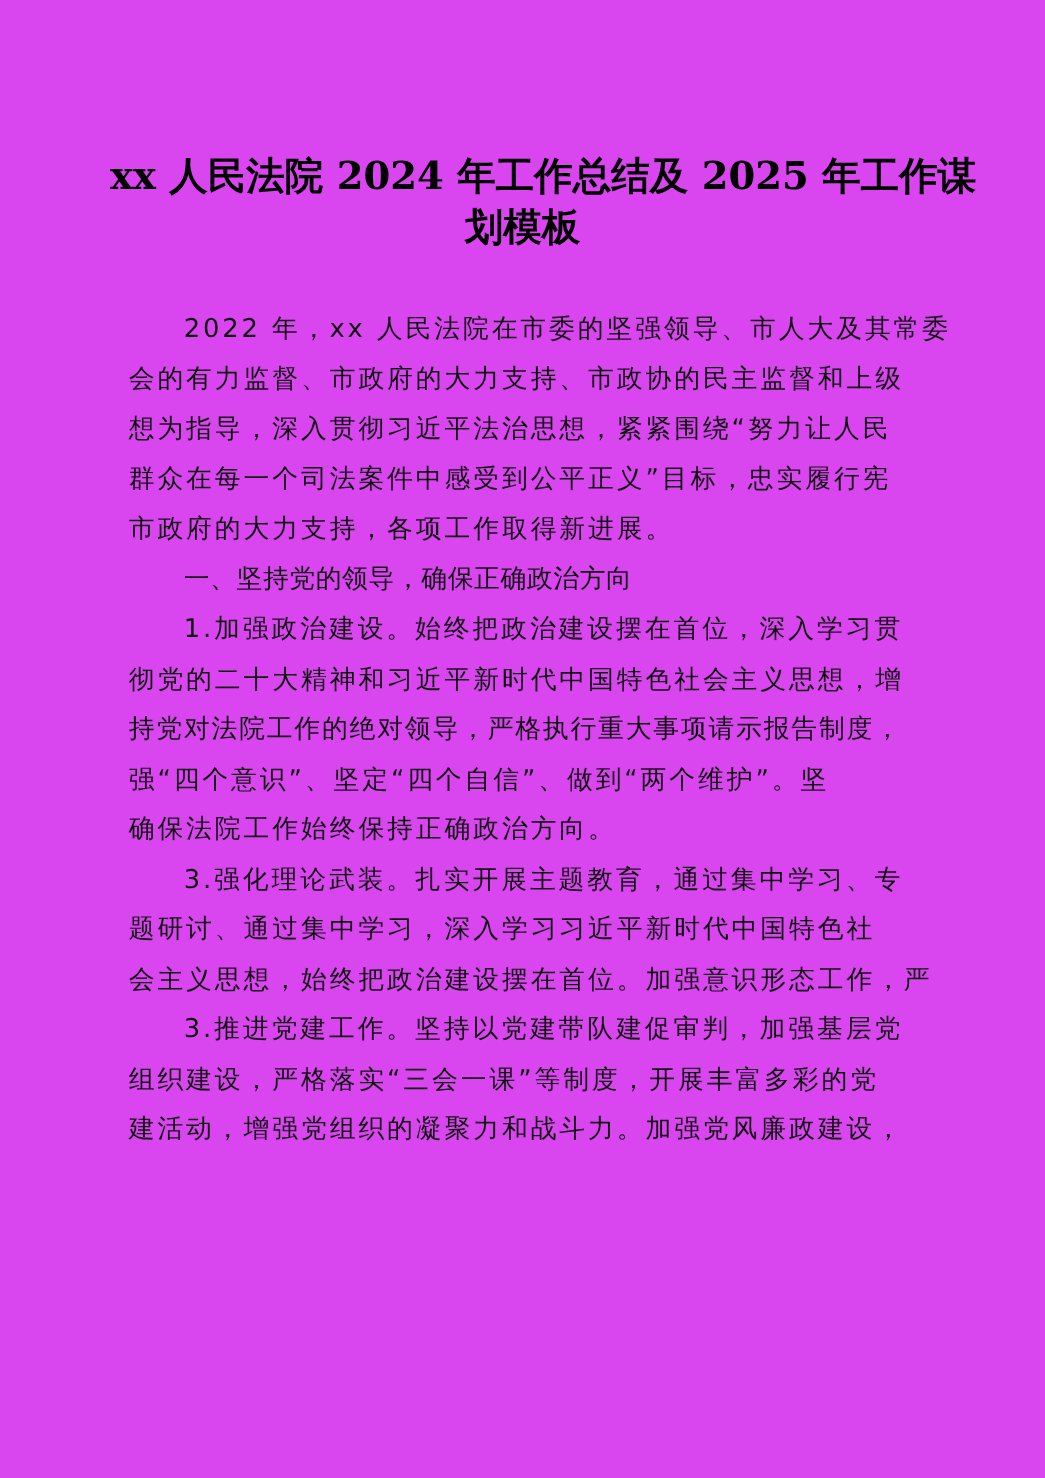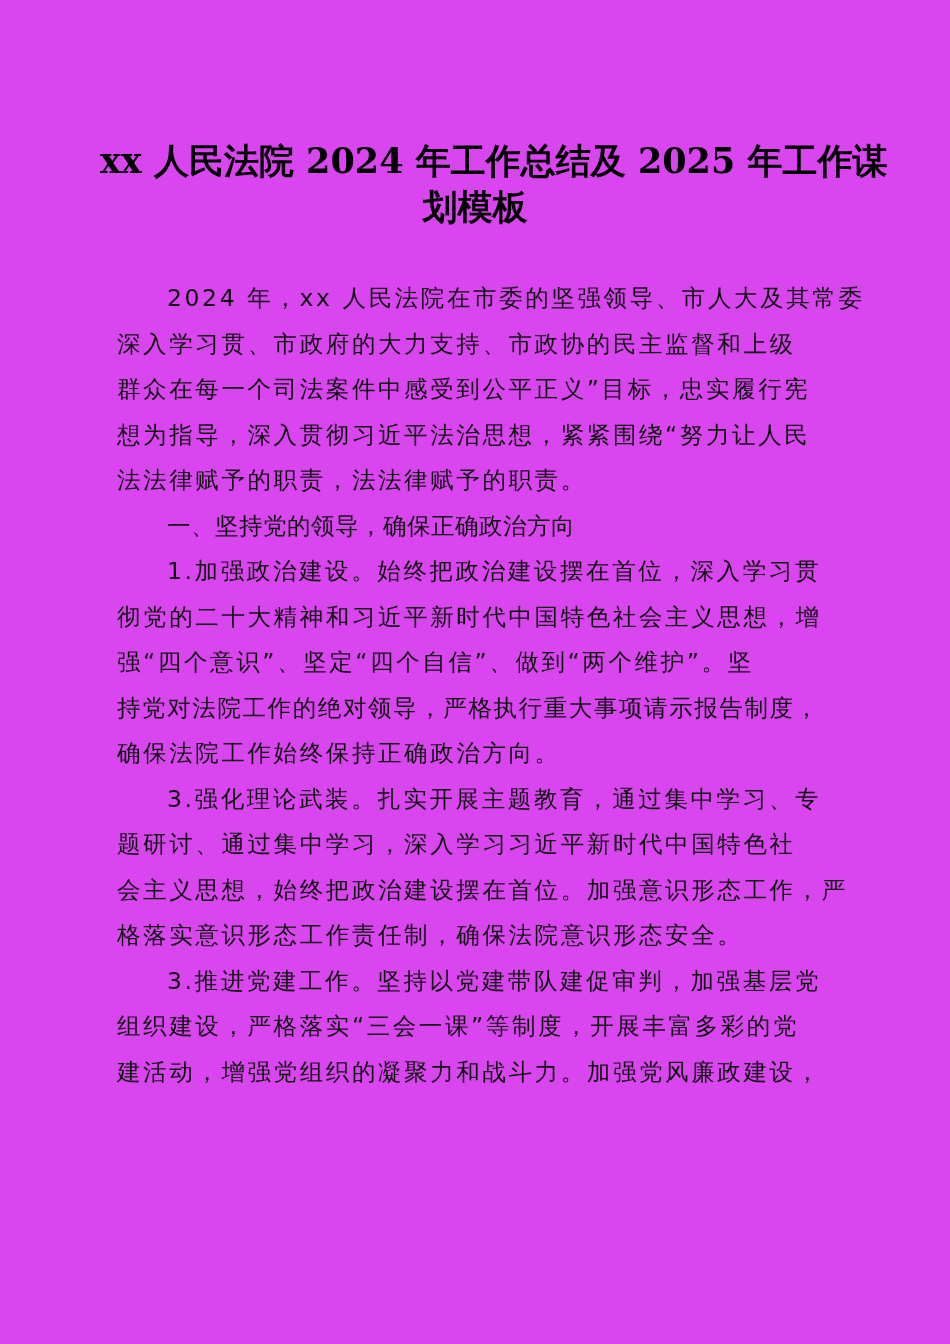--- a/index.html
+++ b/index.html
@@ -26,42 +26,41 @@
 <body>
 
 <div class="page">
   <div class="title">
     <span class="line" style="letter-spacing:0;height:46px;line-height:46px">xx 人民法院 2024 年工作总结及 2025 年工作谋</span>
     <span class="line" style="letter-spacing:0;height:46px;line-height:46px">划模板</span>
   </div>
 
   <div class="body">
     <div>
-      <span class="line indent">2024 年，xx 人民法院在市委的坚强领导、市人大及其常委</span>
-      <span class="line">深入学习贯、市政府的大力支持、市政协的民主监督和上级</span>
+      <span class="line indent">2022 年，xx 人民法院在市委的坚强领导、市人大及其常委</span>
+      <span class="line">会的有力监督、市政府的大力支持、市政协的民主监督和上级</span>
+      <span class="line">想为指导，深入贯彻习近平法治思想，紧紧围绕“努力让人民</span>
       <span class="line">群众在每一个司法案件中感受到公平正义”目标，忠实履行宪</span>
-      <span class="line">想为指导，深入贯彻习近平法治思想，紧紧围绕“努力让人民</span>
-      <span class="line">法法律赋予的职责，法法律赋予的职责。</span>
+      <span class="line">市政府的大力支持，各项工作取得新进展。</span>
     </div>
 
     <span class="line indent heading">一、坚持党的领导，确保正确政治方向</span>
 
     <div>
       <span class="line indent">1.加强政治建设。始终把政治建设摆在首位，深入学习贯</span>
       <span class="line">彻党的二十大精神和习近平新时代中国特色社会主义思想，增</span>
+      <span class="line" style="letter-spacing:1.6px">持党对法院工作的绝对领导，严格执行重大事项请示报告制度，</span>
       <span class="line">强“四个意识”、坚定“四个自信”、做到“两个维护”。坚</span>
-      <span class="line" style="letter-spacing:1.6px">持党对法院工作的绝对领导，严格执行重大事项请示报告制度，</span>
       <span class="line">确保法院工作始终保持正确政治方向。</span>
     </div>
 
     <div>
       <span class="line indent">3.强化理论武装。扎实开展主题教育，通过集中学习、专</span>
       <span class="line">题研讨、通过集中学习，深入学习习近平新时代中国特色社</span>
       <span class="line">会主义思想，始终把政治建设摆在首位。加强意识形态工作，严</span>
-      <span class="line">格落实意识形态工作责任制，确保法院意识形态安全。</span>
     </div>
 
     <div>
       <span class="line indent">3.推进党建工作。坚持以党建带队建促审判，加强基层党</span>
       <span class="line">组织建设，严格落实“三会一课”等制度，开展丰富多彩的党</span>
       <span class="line">建活动，增强党组织的凝聚力和战斗力。加强党风廉政建设，</span>
     </div>
   </div>
 </div>
 

